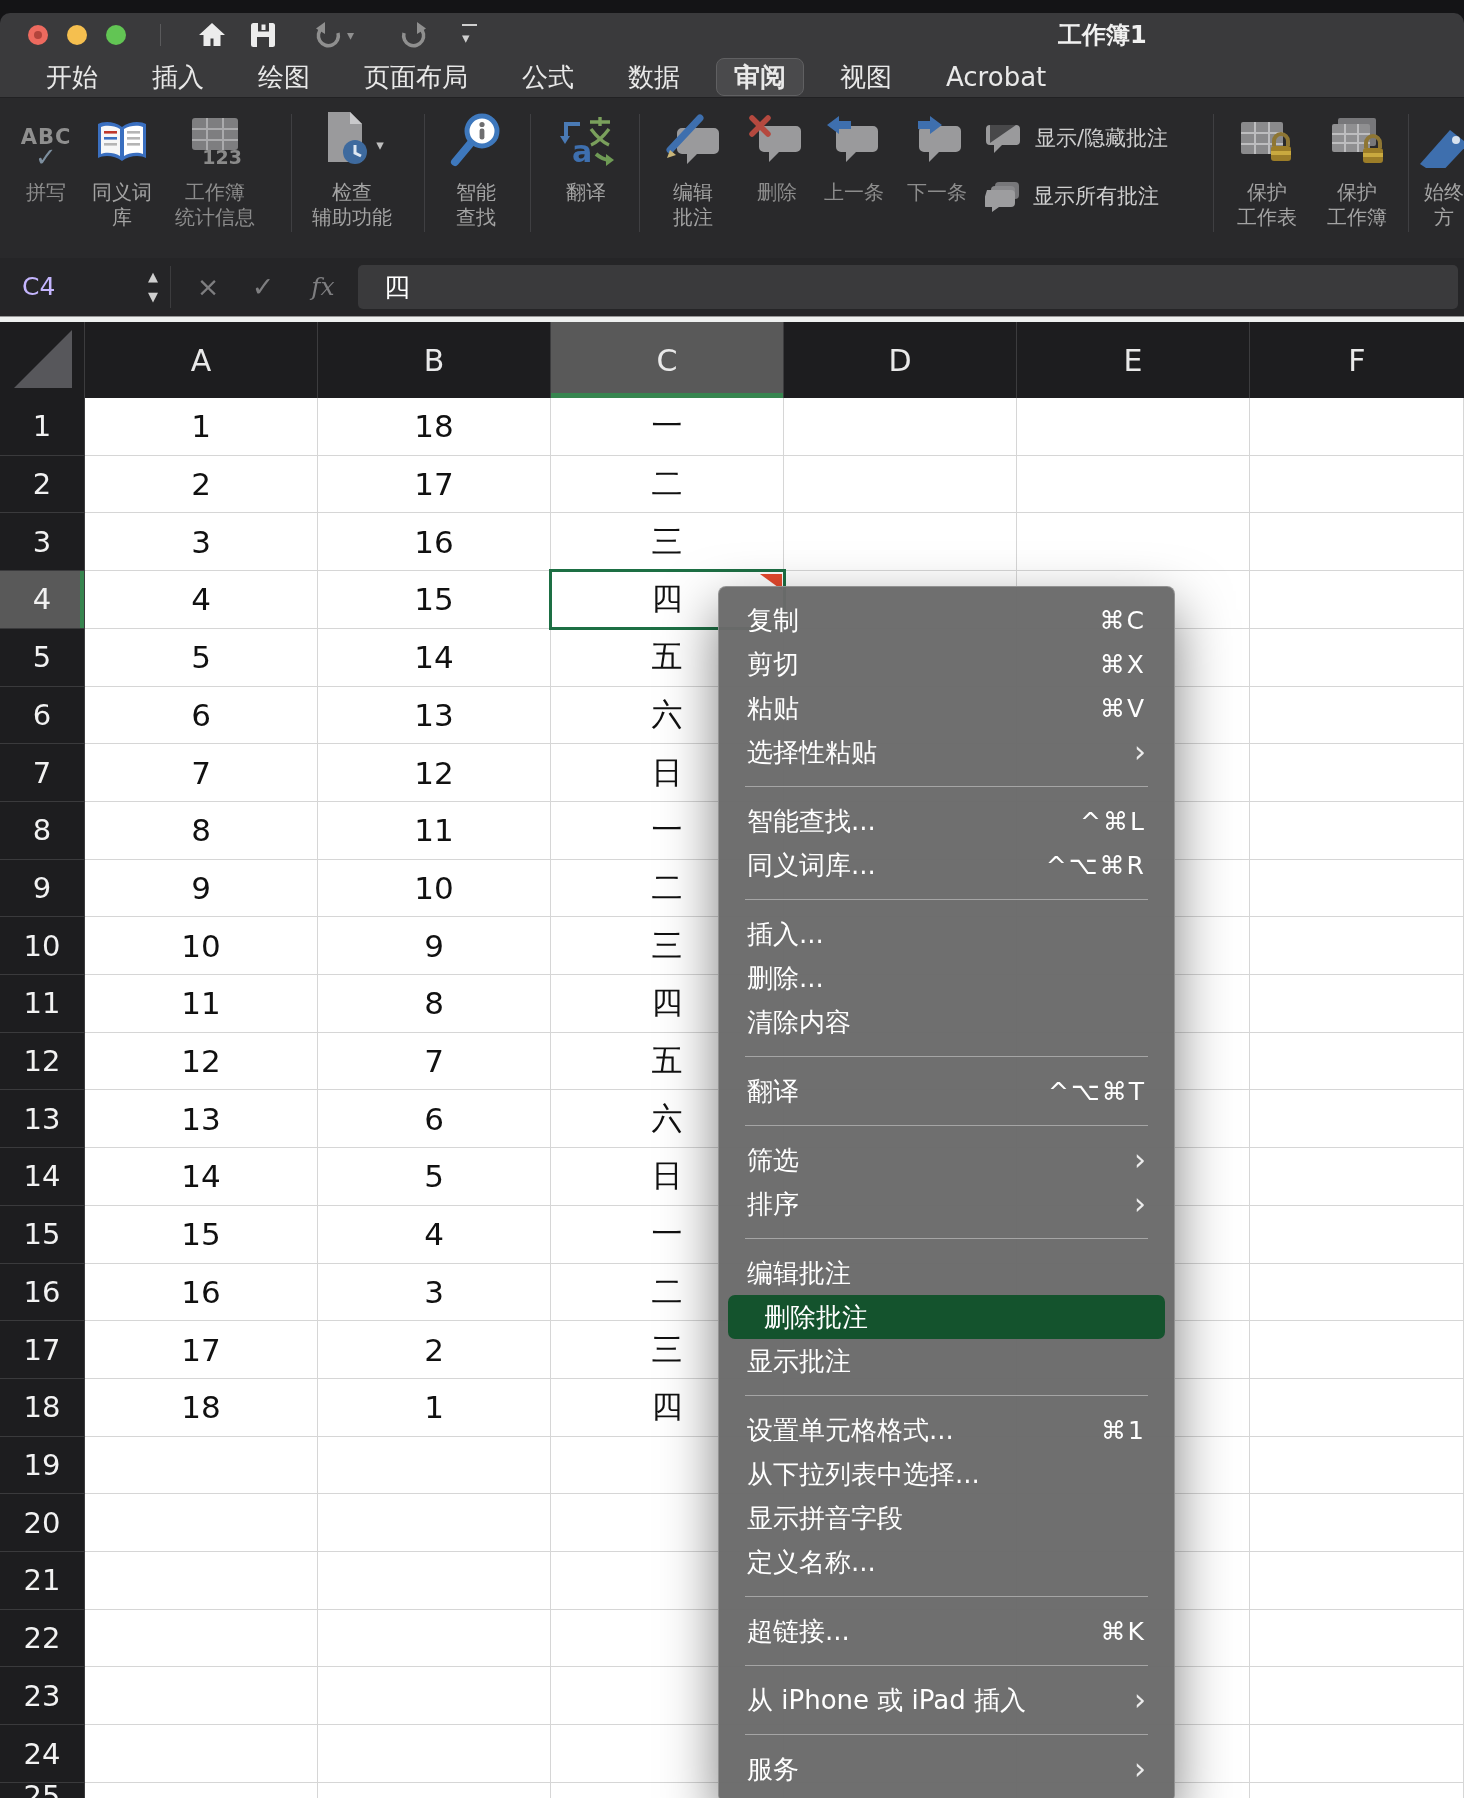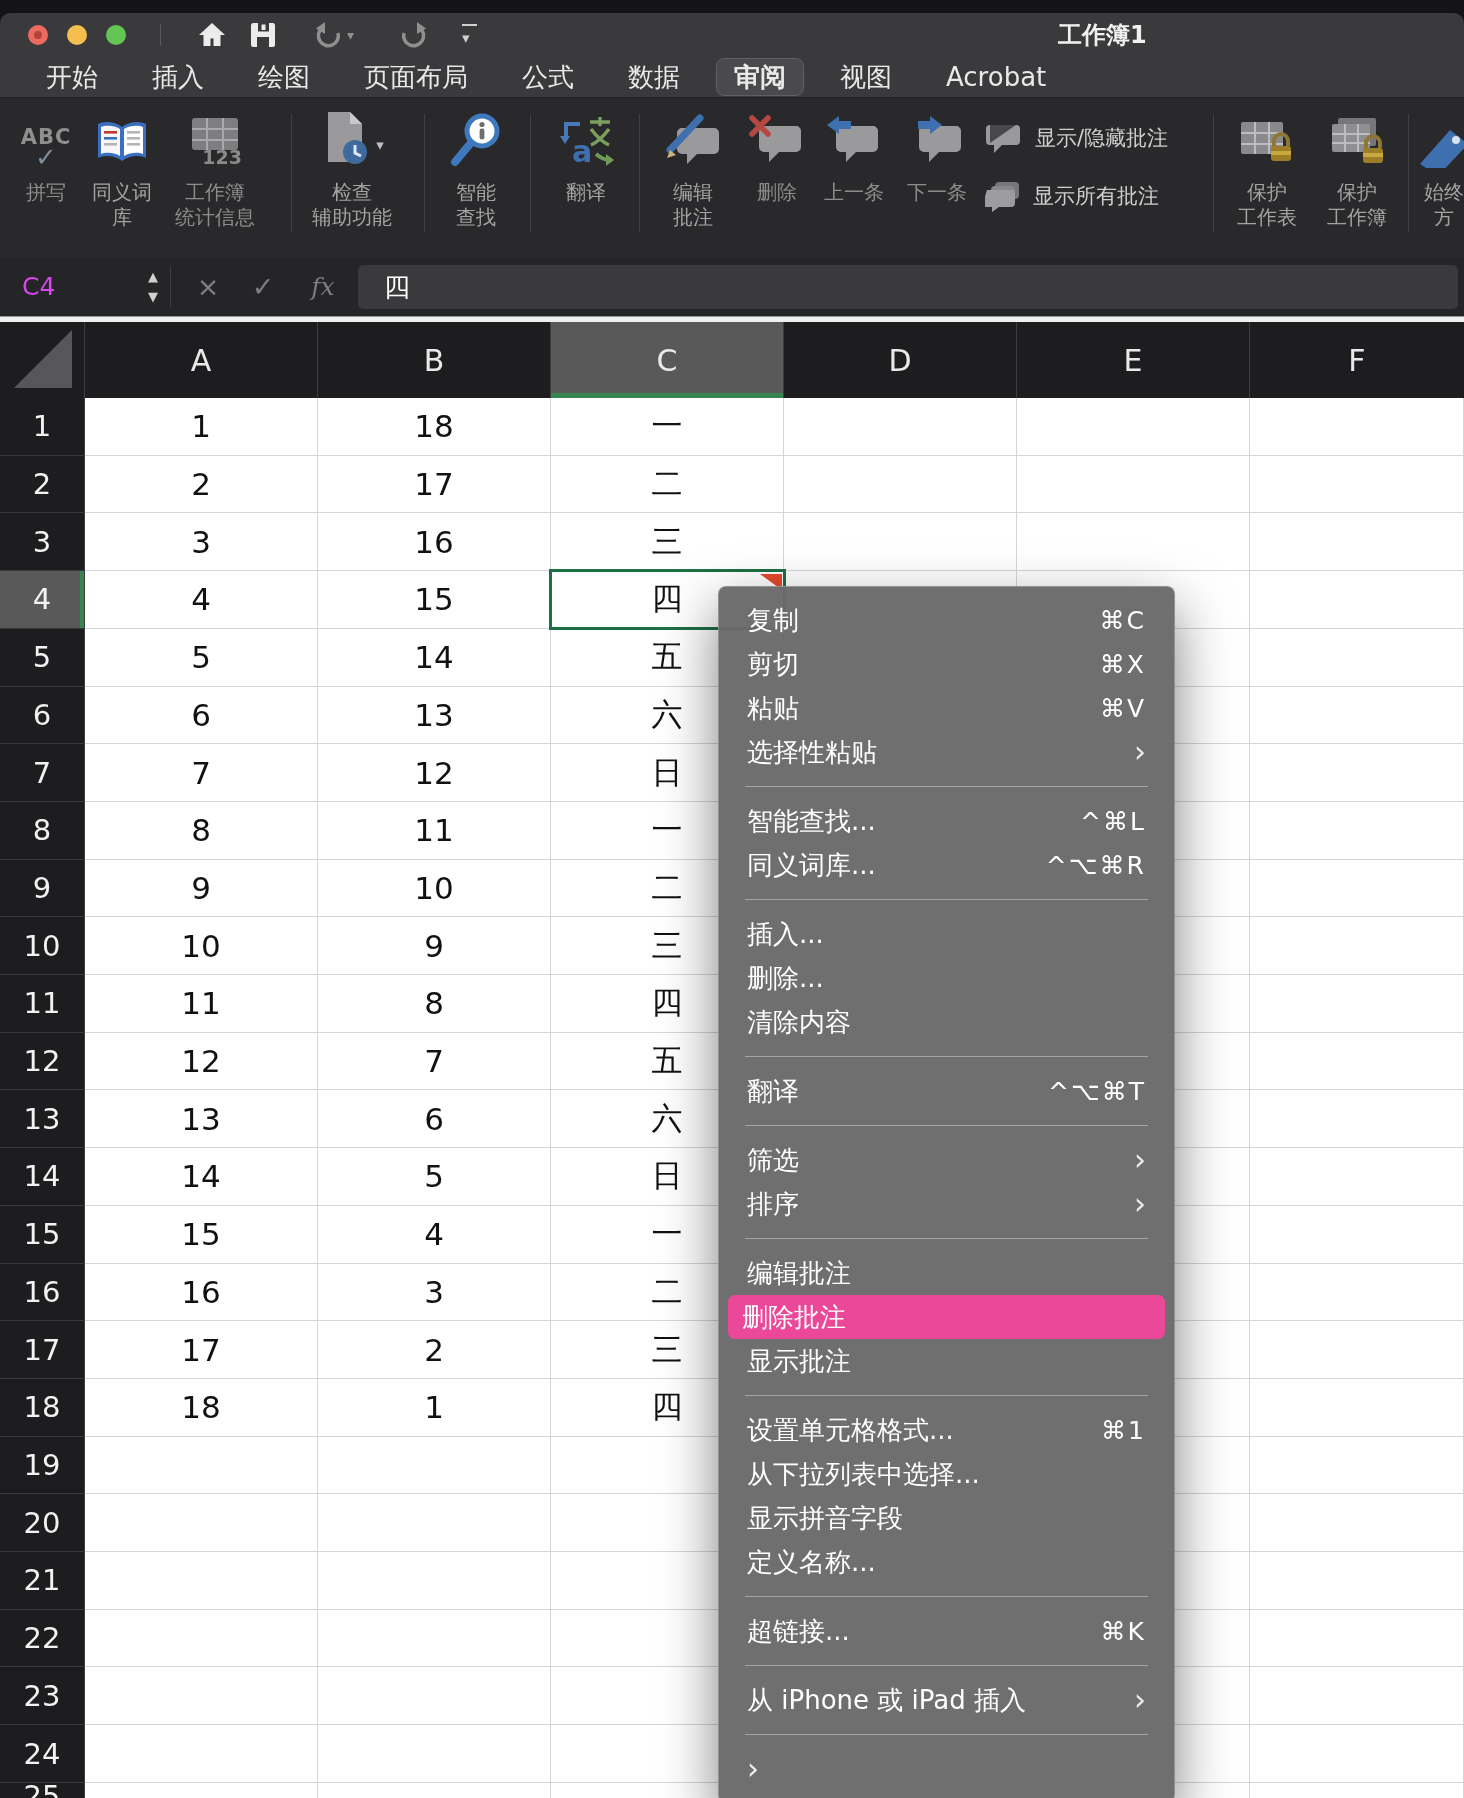--- a/index.html
+++ b/index.html
@@ -50,21 +50,21 @@
   .n123 { font-size:19px; font-weight:700; color:#8a8a8a; margin-top:-6px; text-align:right; width:54px;}
   .sbtns { position:absolute; left:985px; top:0; width:228px; height:148px; }
   .sbtn { position:absolute; left:0; height:44px; display:flex; align-items:center; gap:12px; }
   .slab { font-size:21px; color:#cfcfcf; white-space:nowrap; }
   .chk-caret { color:#bfbfbf; font-size:15px; position:relative; top:-14px; left:2px;}
 
   
   .fbar { position:absolute; left:0; top:245px; width:100%; height:58px; background:#252527; }
   .nbox { position:absolute; left:0; top:0; width:170px; height:58px; }
   .nbox-txt { position:absolute; left:22px; top:0; height:58px; line-height:58px;
-    color:#d946ef; font-size:25px; }
+    color:#c4b5fd; font-size:25px; }
   .stepper { position:absolute; left:143px; top:8px; color:#d0d0d0; font-size:13px;
     line-height:13px; text-align:center; width:20px; }
   .stepper div { height:20px; display:flex; align-items:center; justify-content:center;}
   .fdiv { position:absolute; left:170px; top:8px; width:1px; height:42px; background:#3c3c3e; }
   .fbtn { position:absolute; top:0; height:58px; line-height:58px; color:#7e7e80;
     font-size:27px; text-align:center; width:40px; }
   .fx { font-family:"DejaVu Serif","Liberation Serif",serif; font-style:italic; font-size:25px; }
   .finput { position:absolute; left:358px; right:6px; top:7px; height:44px;
     background:#3a3a3c; border-radius:5px; color:#fff; font-size:26px;
     line-height:44px; padding-left:26px; }
@@ -105,21 +105,21 @@
 
   
   .ctx { position:absolute; left:718px; top:264px; width:457px;
     background:rgba(106,106,106,.97); border:1px solid rgba(165,165,165,.65);
     border-radius:8px; padding:11px 0; box-shadow:0 22px 55px rgba(0,0,0,.5); }
   .mi { height:44px; display:flex; align-items:center; padding:0 28px;
     color:#fff; font-size:26px; }
   .mi-l { flex:1; white-space:nowrap; }
   .mi-s { letter-spacing:2px; font-size:25px; }
   .mi-c { font-size:30px; color:#ececec; line-height:30px; }
-  .mi.hl { background:#ec4899; border-radius:7px; margin:0 9px; padding:0 14px; }
+  .mi.hl { background:#14532d; border-radius:7px; margin:0 9px; padding:0 36px; }
   .msep { height:1px; background:rgba(255,255,255,.38); margin:12px 26px; }
 
   svg { display:block; }
 </style>
 </head>
 <body>
 
 <div class="app">
   <div class="window">
 
@@ -726,19 +726,20 @@
             <span class="mi-l">超链接...</span>
             <span class="mi-s">⌘K</span>
           </div>
           <div class="msep"></div>
           <div class="mi">
             <span class="mi-l">从 iPhone 或 iPad 插入</span>
             <span class="mi-c">›</span>
           </div>
           <div class="msep"></div>
           <div class="mi">
+            <span class="mi-l">服务</span>
             <span class="mi-c">›</span>
           </div>
         </div>
     </div>
 
   </div>
 </div>
 
 </body></html>

